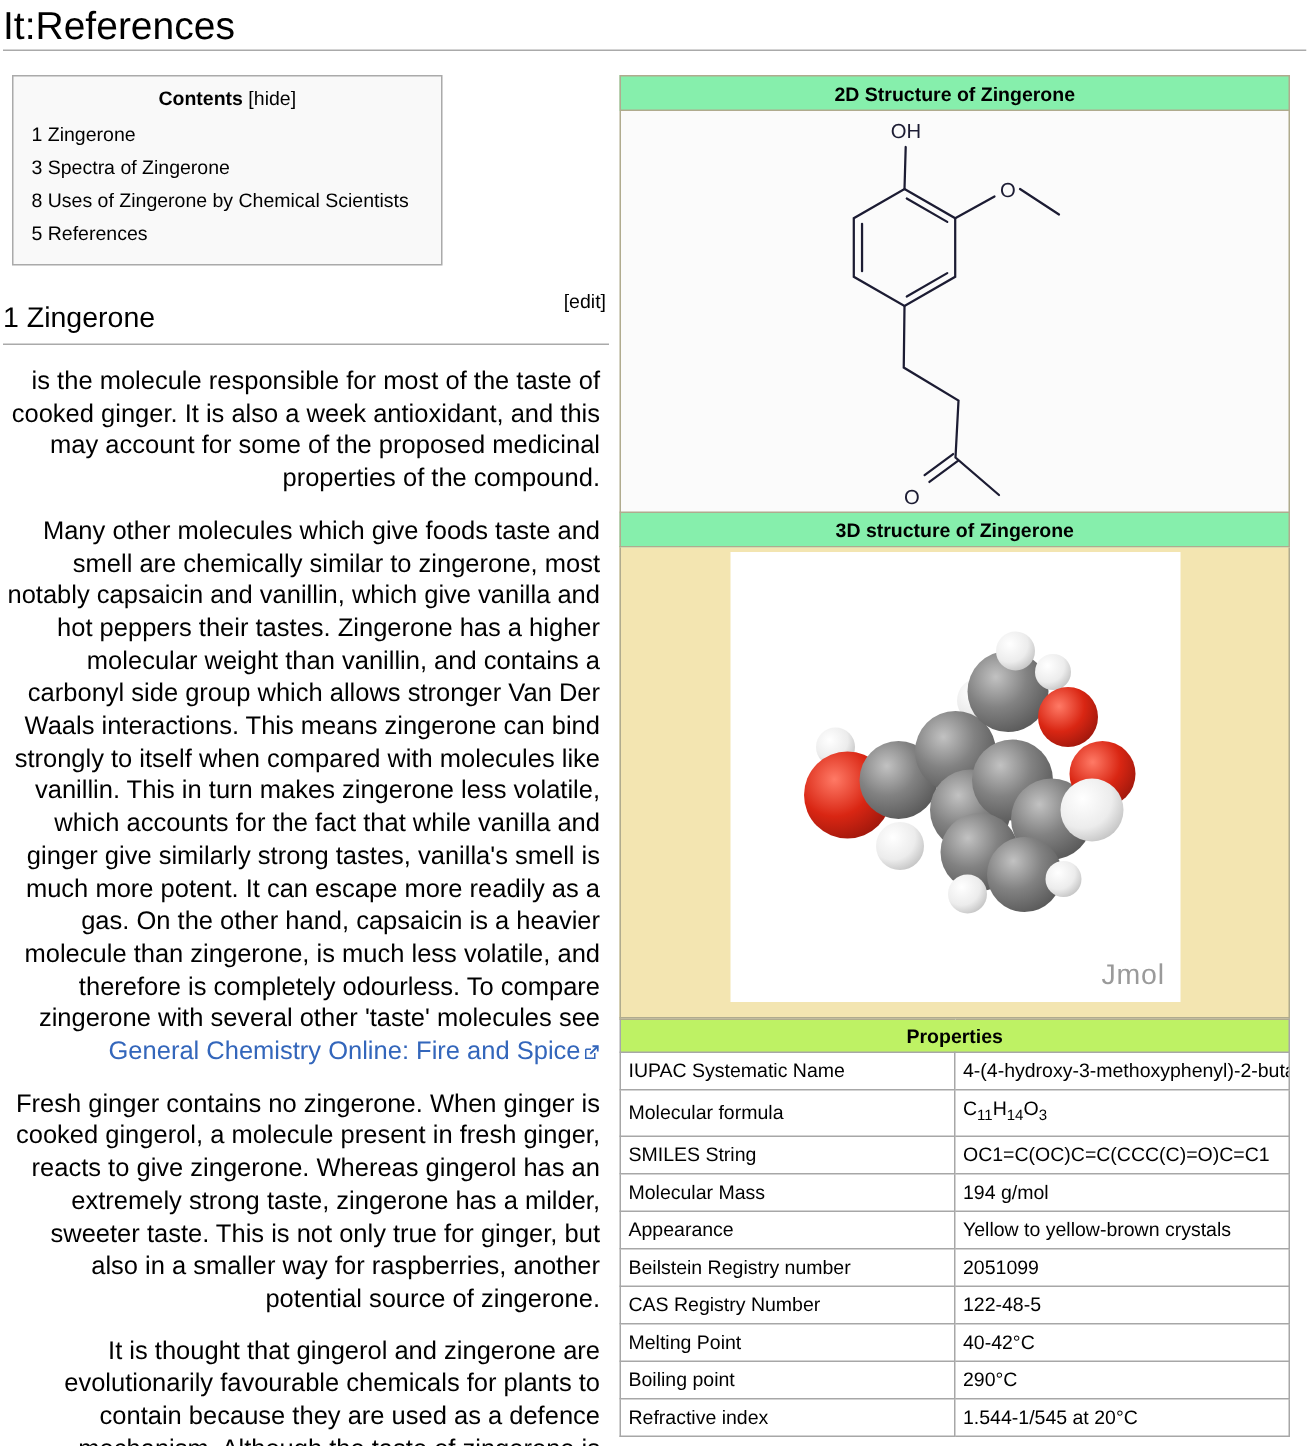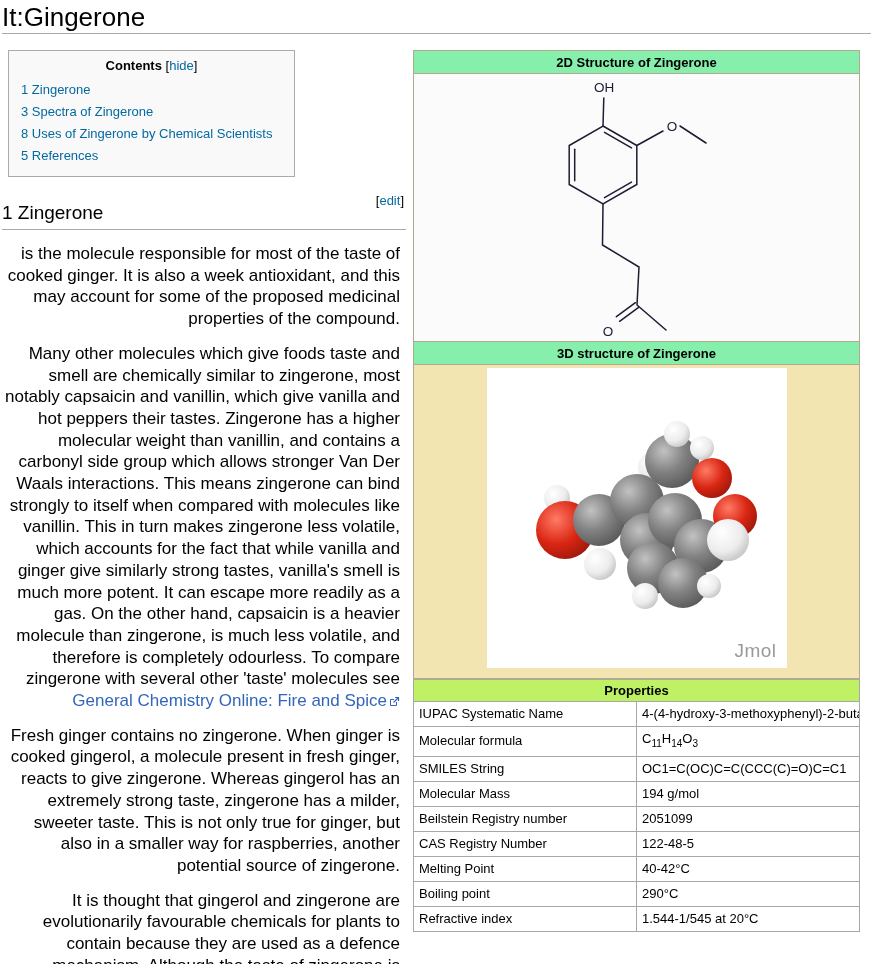--- a/index.html
+++ b/index.html
@@ -24,21 +24,21 @@
   
   .toc {
     margin: 10px 0 0 6px; width: 287px;
     background: #f9f9f9; border: 1px solid #aaa;
     padding: 7px 8px 9px 8px; font-size: 13px;
   }
   .toc-head { text-align: center; margin-bottom: 6px; }
   .toc-head b { font-size: 13px; }
   .toc-list { list-style: none; margin: 0; padding: 0 0 0 4px; }
   .toc-list li { line-height: 22px; }
-  a.ilink { color: #0369a1; text-decoration: none; cursor: pointer; }
+  a.ilink { color: #000000; text-decoration: none; cursor: pointer; }
   a.elink { color: #3366bb; text-decoration: none; cursor: pointer; }
   .bracket { color: #000; }
 
   
   .h2row { position: relative; margin-top: 24px; }
   .editsection {
     position: absolute; right: 2px; top: -8px; font-size: 13px; font-weight: normal;
   }
   h2.sectionHeading {
     font-size: 19px; font-weight: normal; margin: 0;
@@ -89,21 +89,21 @@
   table.props td.plabel { width: 166px; margin-left: 28px; }
   sub { font-size: 10px; }
 
   svg text { font-family: "Liberation Sans", "DejaVu Sans", sans-serif; }
 </style>
 </head>
 <body>
 
 <div class="page">
 
-  <h1 class="firstHeading">It:Gingerone</h1>
+  <h1 class="firstHeading">It:References</h1>
 
   <div class="left-col">
 
     <div class="toc">
       <div class="toc-head">
         <b>Contents</b>
         <span class="bracket">[</span><a class="ilink">hide</a><span class="bracket">]</span>
       </div>
       <ul class="toc-list">
         <li><a class="ilink">1 Zingerone</a></li>
@@ -230,20 +230,24 @@
         </tr>
         <tr>
           <td class="plabel">SMILES String</td>
           <td>OC1=C(OC)C=C(CCC(C)=O)C=C1</td>
         </tr>
         <tr>
           <td class="plabel">Molecular Mass</td>
           <td>194 g/mol</td>
         </tr>
         <tr>
+          <td class="plabel">Appearance</td>
+          <td>Yellow to yellow-brown crystals</td>
+        </tr>
+        <tr>
           <td class="plabel">Beilstein Registry number</td>
           <td>2051099</td>
         </tr>
         <tr>
           <td class="plabel">CAS Registry Number</td>
           <td>122-48-5</td>
         </tr>
         <tr>
           <td class="plabel">Melting Point</td>
           <td>40-42°C</td>

